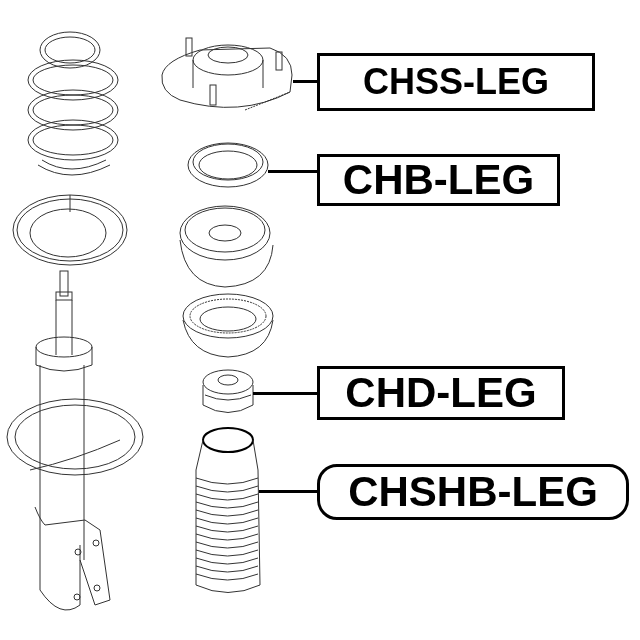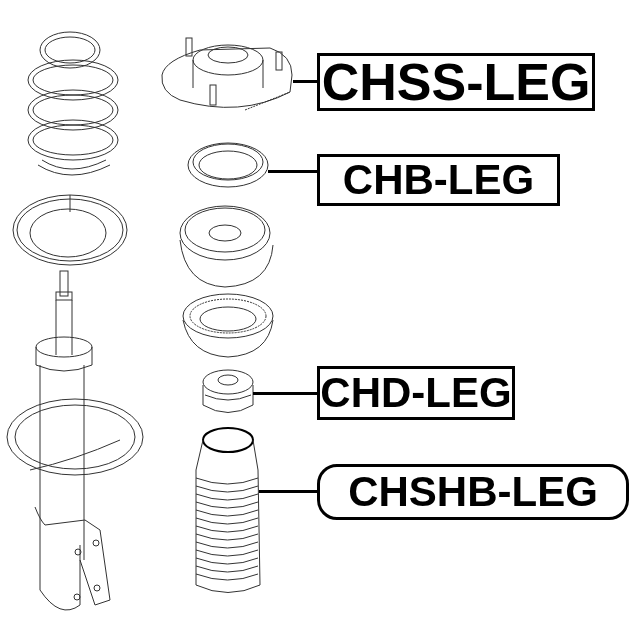--- a/index.html
+++ b/index.html
@@ -112,25 +112,25 @@
       <path d="M196 566 Q228 578 258 566"></path>
       <path d="M196 574 Q228 586 258 574"></path>
     </g>
   </svg>
 
   <div class="connector" style="left:293px;top:80px;width:25px;height:3px;"></div>
   <div class="connector" style="left:268px;top:170px;width:50px;height:3px;"></div>
   <div class="connector" style="left:253px;top:392px;width:65px;height:3px;"></div>
   <div class="connector" style="left:259px;top:490px;width:59px;height:3px;"></div>
 
-  <div class="label-box" style="left:317px;top:53px;width:278px;height:58px;font-size:52px;">
+  <div class="label-box" style="left:317px;top:53px;width:278px;height:58px;font-size:36px;">
     <span>CHSS-LEG</span>
   </div>
   <div class="label-box" style="left:317px;top:146px;width:243px;height:52px;font-size:42px;margin-top:8px;">
     <span>CHB-LEG</span>
   </div>
-  <div class="label-box" style="left:317px;top:366px;width:198px;height:54px;font-size:42px;">
+  <div class="label-box" style="left:317px;top:366px;width:248px;height:54px;font-size:42px;">
     <span>CHD-LEG</span>
   </div>
   <div class="label-box" style="left:317px;top:464px;width:312px;height:56px;font-size:42px;border-radius:20px;">
     <span>CHSHB-LEG</span>
   </div>
 </div>
 
 </body></html>

